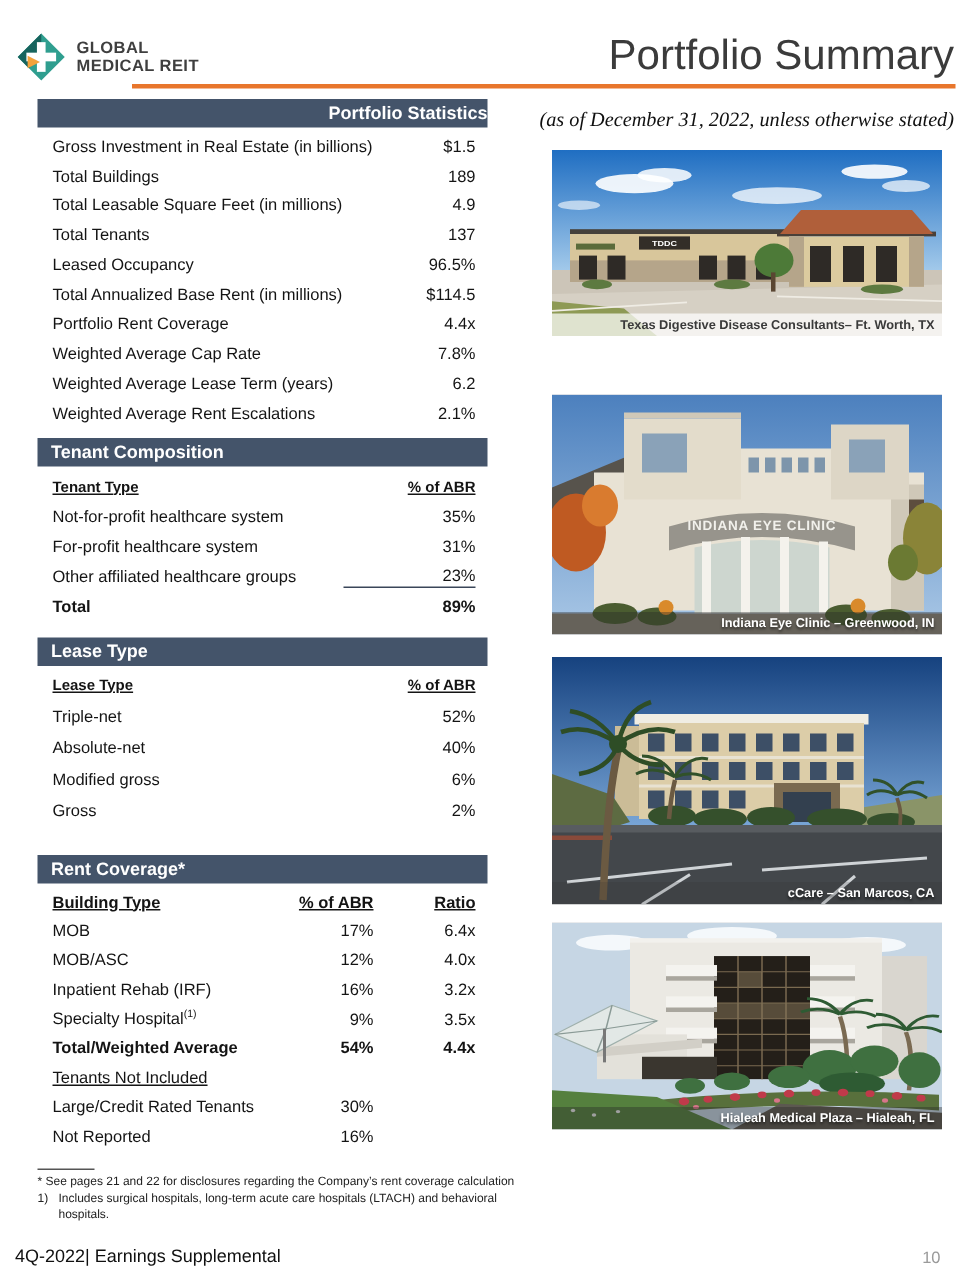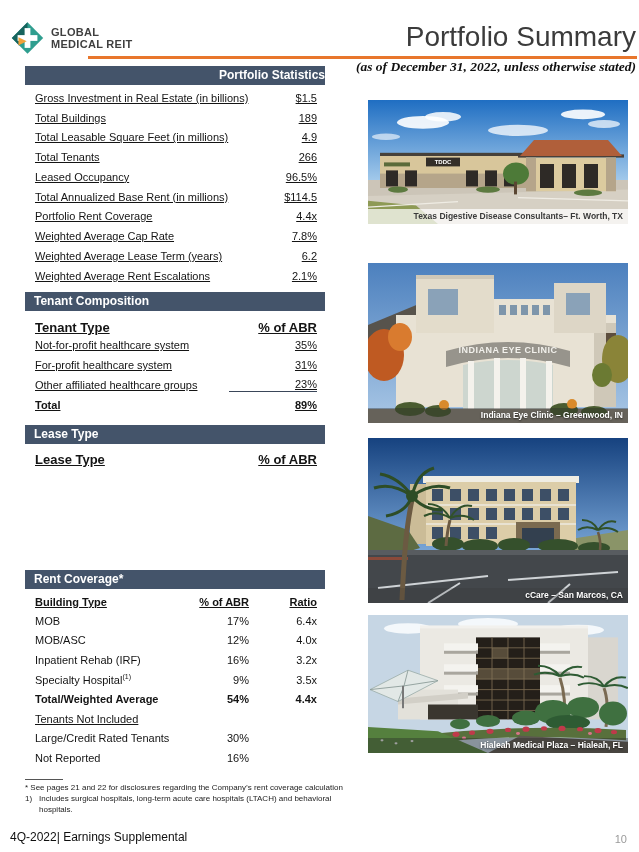--- a/index.html
+++ b/index.html
@@ -6,37 +6,37 @@
   .page{position:relative;width:639px;height:852px;background:#ffffff;overflow:hidden;
         font-family:"Liberation Sans",sans-serif;color:#141414;}
 
   
   .logo{position:absolute;left:11px;top:19px;display:flex;align-items:center;}
   .logo svg{display:block;}
   .logo-text{margin-left:7px;font-size:11px;font-weight:bold;color:#3f3f3f;
              line-height:1.12;letter-spacing:0.3px;}
   .page-title{position:absolute;top:21px;right:3px;font-size:28px;color:#3b3b3b;}
   .orange-rule{position:absolute;top:56px;left:88px;width:549px;height:3px;background:#e8762c;}
-  .subtitle{position:absolute;top:59px;right:3px;font-family:"Liberation Serif",serif;
-            font-style:italic;font-weight:bold;font-size:13.5px;color:#101010;}
+  .subtitle{position:absolute;top:72px;right:3px;font-family:"Liberation Serif",serif;
+            font-style:italic;font-weight:normal;font-size:13.5px;color:#101010;}
 
   
   .sec{position:absolute;left:25px;width:300px;}
   .sec-hdr{background:#44546a;color:#ffffff;font-weight:bold;font-size:12px;
            height:19px;line-height:19px;padding-left:9px;}
   #sec-stats{top:66px;text-align:right;} #sec-tenant{top:292px;} #sec-lease{top:425px;} #sec-rent{top:570px;}
 
   .rows-stats{margin-top:3px;}
   .kv{display:flex;justify-content:space-between;align-items:center;
-      padding:0 8px 0 10px;font-size:11px;text-decoration:underline;}
+      padding:0 8px 0 10px;font-size:11px;}
   .rows-stats .kv{height:19.75px;}
   .rows-20 .kv{height:20px;}
   .rows-21 .kv{height:21px;}
-  .colhdr{display:flex;justify-content:space-between;align-items:flex-end;
-          padding:0 8px 0 10px;font-size:13px;font-weight:bold;height:20px;margin-top:4px;}
+  .colhdr{display:flex;justify-content:space-between;align-items:center;
+          padding:0 8px 0 10px;font-size:10px;font-weight:bold;height:20px;margin-top:4px;}
   .colhdr .u, .u{text-decoration:underline;}
   .bold{font-weight:bold;}
   .sum-line{display:inline-block;min-width:88px;text-align:right;
             border-bottom:1.5px solid #3a4659;padding-bottom:1px;}
 
   
   .rc{display:flex;align-items:center;padding:0 8px 0 10px;font-size:11px;height:19.6px;}
   .rc .l{flex:1;} .rc .a{width:55px;text-align:right;} .rc .r{width:68px;text-align:right;}
   .rc-colhdr{font-weight:bold;height:19px;margin-top:3px;}
   sup{font-size:7px;}
@@ -93,21 +93,21 @@
       <div class="kv">
           <span>Total Buildings</span>
           <span>189</span>
         </div>
       <div class="kv">
           <span>Total Leasable Square Feet (in millions)</span>
           <span>4.9</span>
         </div>
       <div class="kv">
           <span>Total Tenants</span>
-          <span>266</span>
+          <span>137</span>
         </div>
       <div class="kv">
           <span>Leased Occupancy</span>
           <span>96.5%</span>
         </div>
       <div class="kv">
           <span>Total Annualized Base Rent (in millions)</span>
           <span>$114.5</span>
         </div>
       <div class="kv">
@@ -153,20 +153,38 @@
           <span>89%</span>
         </div>
     </div>
   </div>
 
   <div class="sec" id="sec-lease">
     <div class="sec-hdr">Lease Type</div>
     <div class="colhdr" style="margin-top:3px;">
       <span class="u">Lease Type</span>
       <span class="u">% of ABR</span>
+    </div>
+    <div class="rows-21">
+      <div class="kv">
+          <span>Triple-net</span>
+          <span>52%</span>
+        </div>
+      <div class="kv">
+          <span>Absolute-net</span>
+          <span>40%</span>
+        </div>
+      <div class="kv">
+          <span>Modified gross</span>
+          <span>6%</span>
+        </div>
+      <div class="kv">
+          <span>Gross</span>
+          <span>2%</span>
+        </div>
     </div>
   </div>
 
   <div class="sec" id="sec-rent">
     <div class="sec-hdr">Rent Coverage*</div>
     <div class="rc rc-colhdr">
       <span class="l"><span class="u">Building Type</span></span>
       <span class="a"><span class="u">% of ABR</span></span>
       <span class="r"><span class="u">Ratio</span></span>
     </div>

